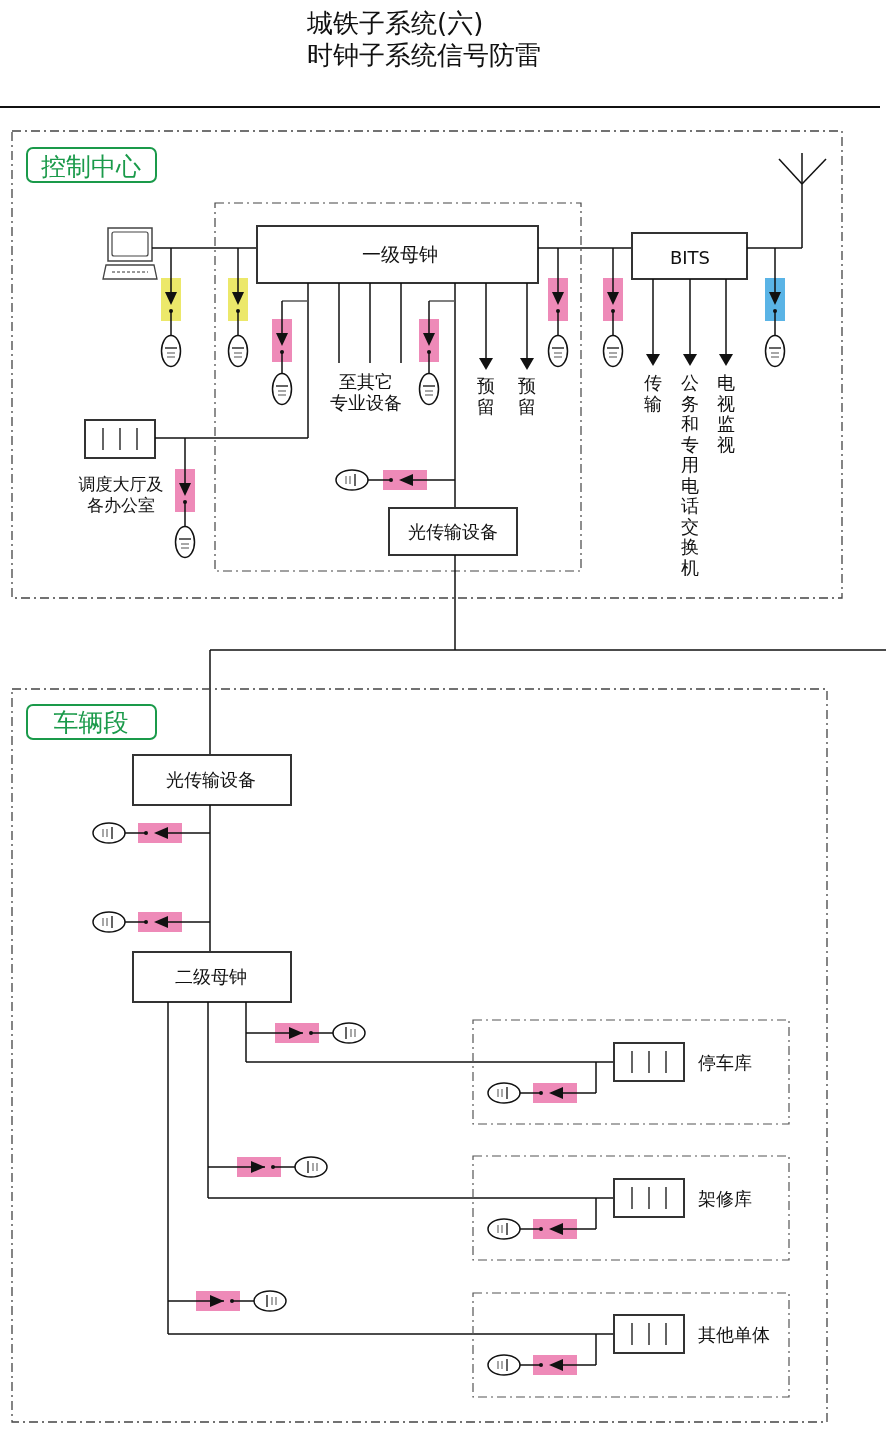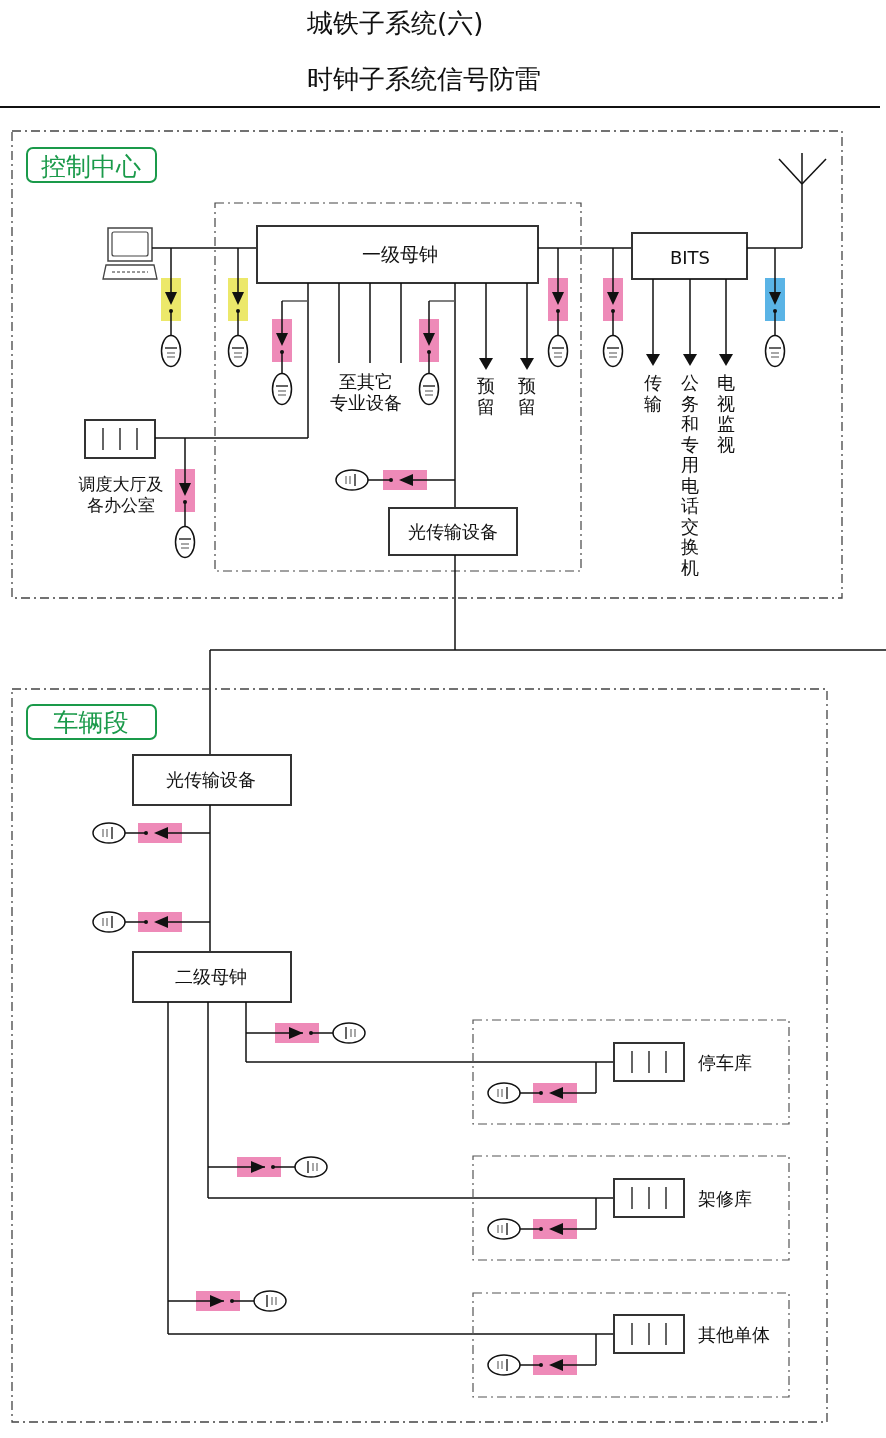--- a/index.html
+++ b/index.html
@@ -1,21 +1,21 @@
 <!DOCTYPE html>
 <html><head>
 <meta charset="utf-8">
 <style>
   html, body { margin: 0; padding: 0; background: #ffffff; }
   body { width: 886px; height: 1438px; position: relative; overflow: hidden;
          font-family: "DejaVu Sans", "Liberation Sans", sans-serif; }
   #title-block { position: absolute; left: 0; top: 0; width: 886px; height: 111px; }
   .title-line { position: absolute; left: 307px; font-size: 26px; color: #111; letter-spacing: 0px; white-space: nowrap; }
   #title-1 { top: 6px; }
-  #title-2 { top: 62px; font-family: Liberation Mono, monospace; }
+  #title-2 { top: 38px; font-family: Liberation Mono, monospace; }
   #title-rule { position: absolute; left: 0; top: 106px; width: 880px; height: 2px; background: #111; }
   svg#diagram { position: absolute; left: 0; top: 0; }
   .lbl { font-family: "DejaVu Sans", "Liberation Sans", sans-serif; fill: #111; }
   .sec { font-family: "DejaVu Sans", "Liberation Sans", sans-serif; }
 </style>
 </head>
 <body>
 
 <div id="title-block">
   <div class="title-line" id="title-1">城铁子系统(六)</div>

